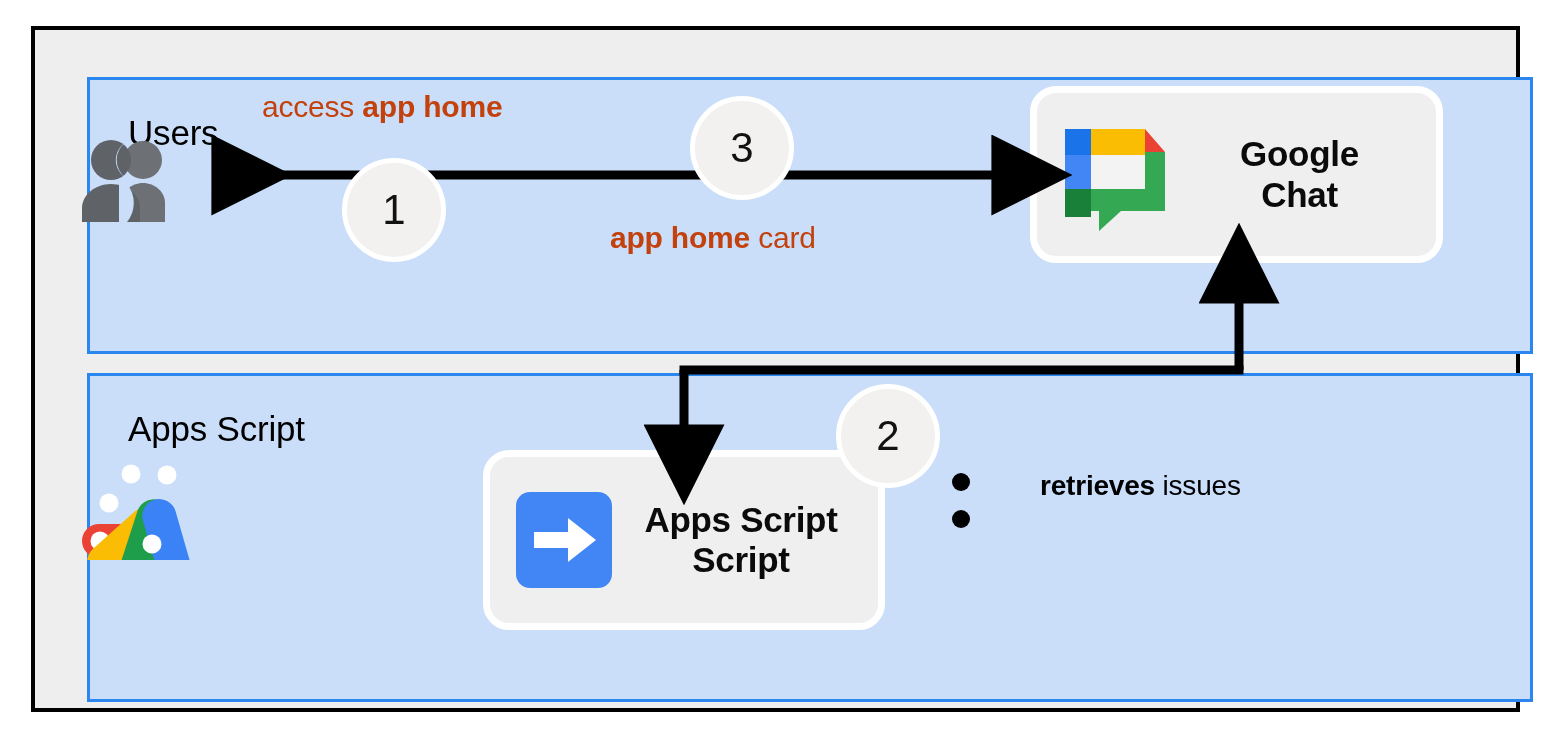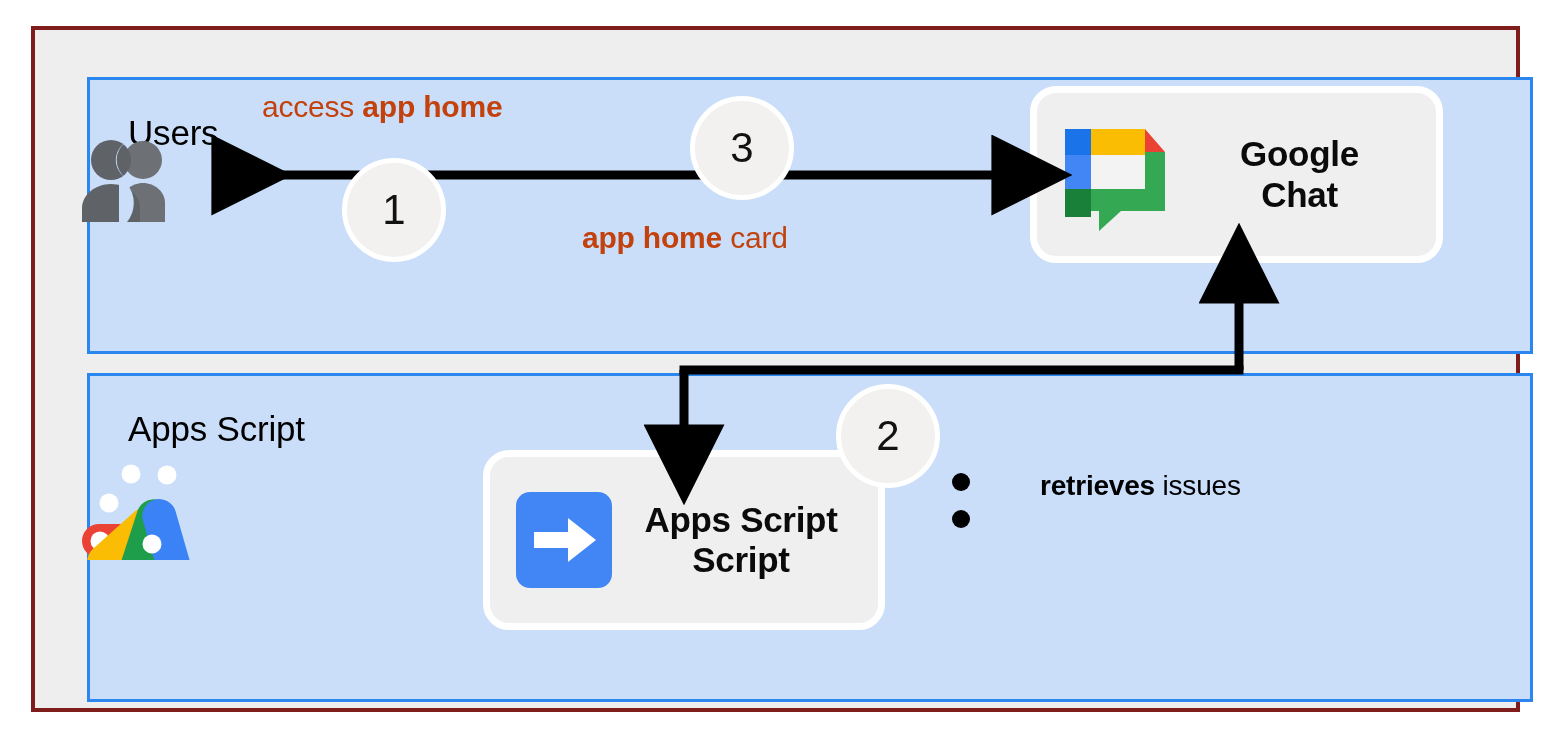--- a/index.html
+++ b/index.html
@@ -22,21 +22,21 @@
 
   
   .outer-frame {
     position: absolute;
     left: 31px;
     top: 26px;
     width: 1489px;
     height: 686px;
     box-sizing: border-box;
     background: #eeeeee;
-    border: 4px solid #7f1d1d;
+    border: 4px solid #000000;
   }
 
   
   .panel {
     position: absolute;
     box-sizing: border-box;
     background: #cadefa;
     border: 3px solid #2b86f0;
   }
   .panel-users {
@@ -131,21 +131,21 @@
   .edge-label {
     position: absolute;
     font-size: 30px;
     color: #c2410c;
     white-space: nowrap;
     letter-spacing: -0.2px;
   }
   .edge-label b { font-weight: 700; }
   .edge-label .reg { font-weight: 400; }
   .label-access { left: 262px; top: 90px; }
-  .label-card { left: 582px; top: 221px; }
+  .label-card { left: 610px; top: 221px; }
 
   
   .step-badge {
     position: absolute;
     box-sizing: border-box;
     border-radius: 50%;
     background: #f2f1f0;
     border: 5px solid #ffffff;
     display: flex;
     align-items: center;

